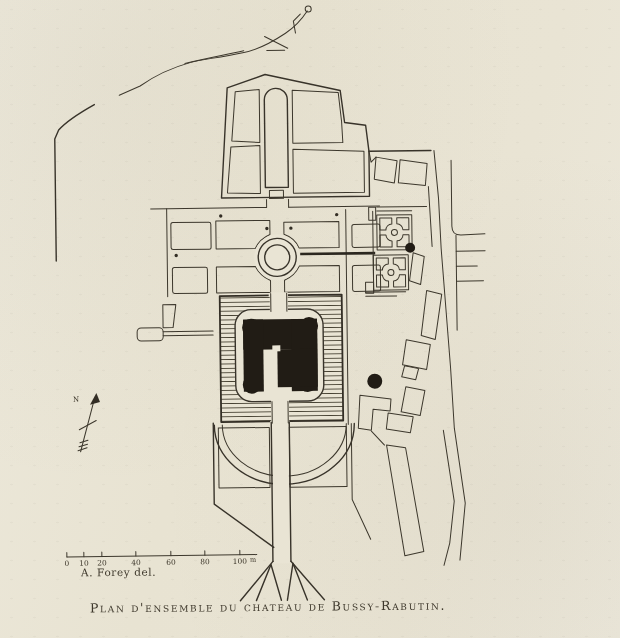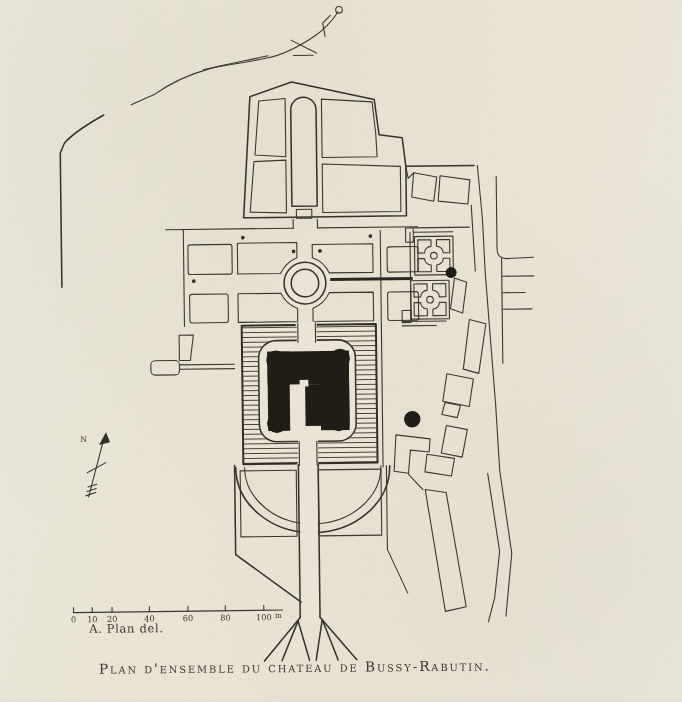--- a/index.html
+++ b/index.html
@@ -213,15 +213,15 @@
         <text class="etext" x="133" y="563" font-size="7.5" text-anchor="middle">40</text>
         <text class="etext" x="168" y="563" font-size="7.5" text-anchor="middle">60</text>
         <text class="etext" x="202" y="563" font-size="7.5" text-anchor="middle">80</text>
         <text class="etext" x="237" y="563" font-size="7.5" text-anchor="middle">100</text>
         <text class="etext" x="247" y="561" font-size="6.5">m</text>
       </g>
 
     </g>
   </svg>
 
-  <div class="attribution">A. Plan del.</div>
+  <div class="attribution">A. Forey del.</div>
   <div class="caption">Plan d'ensemble du chateau de Bussy-Rabutin.</div>
 </div>
 
 </body></html>

